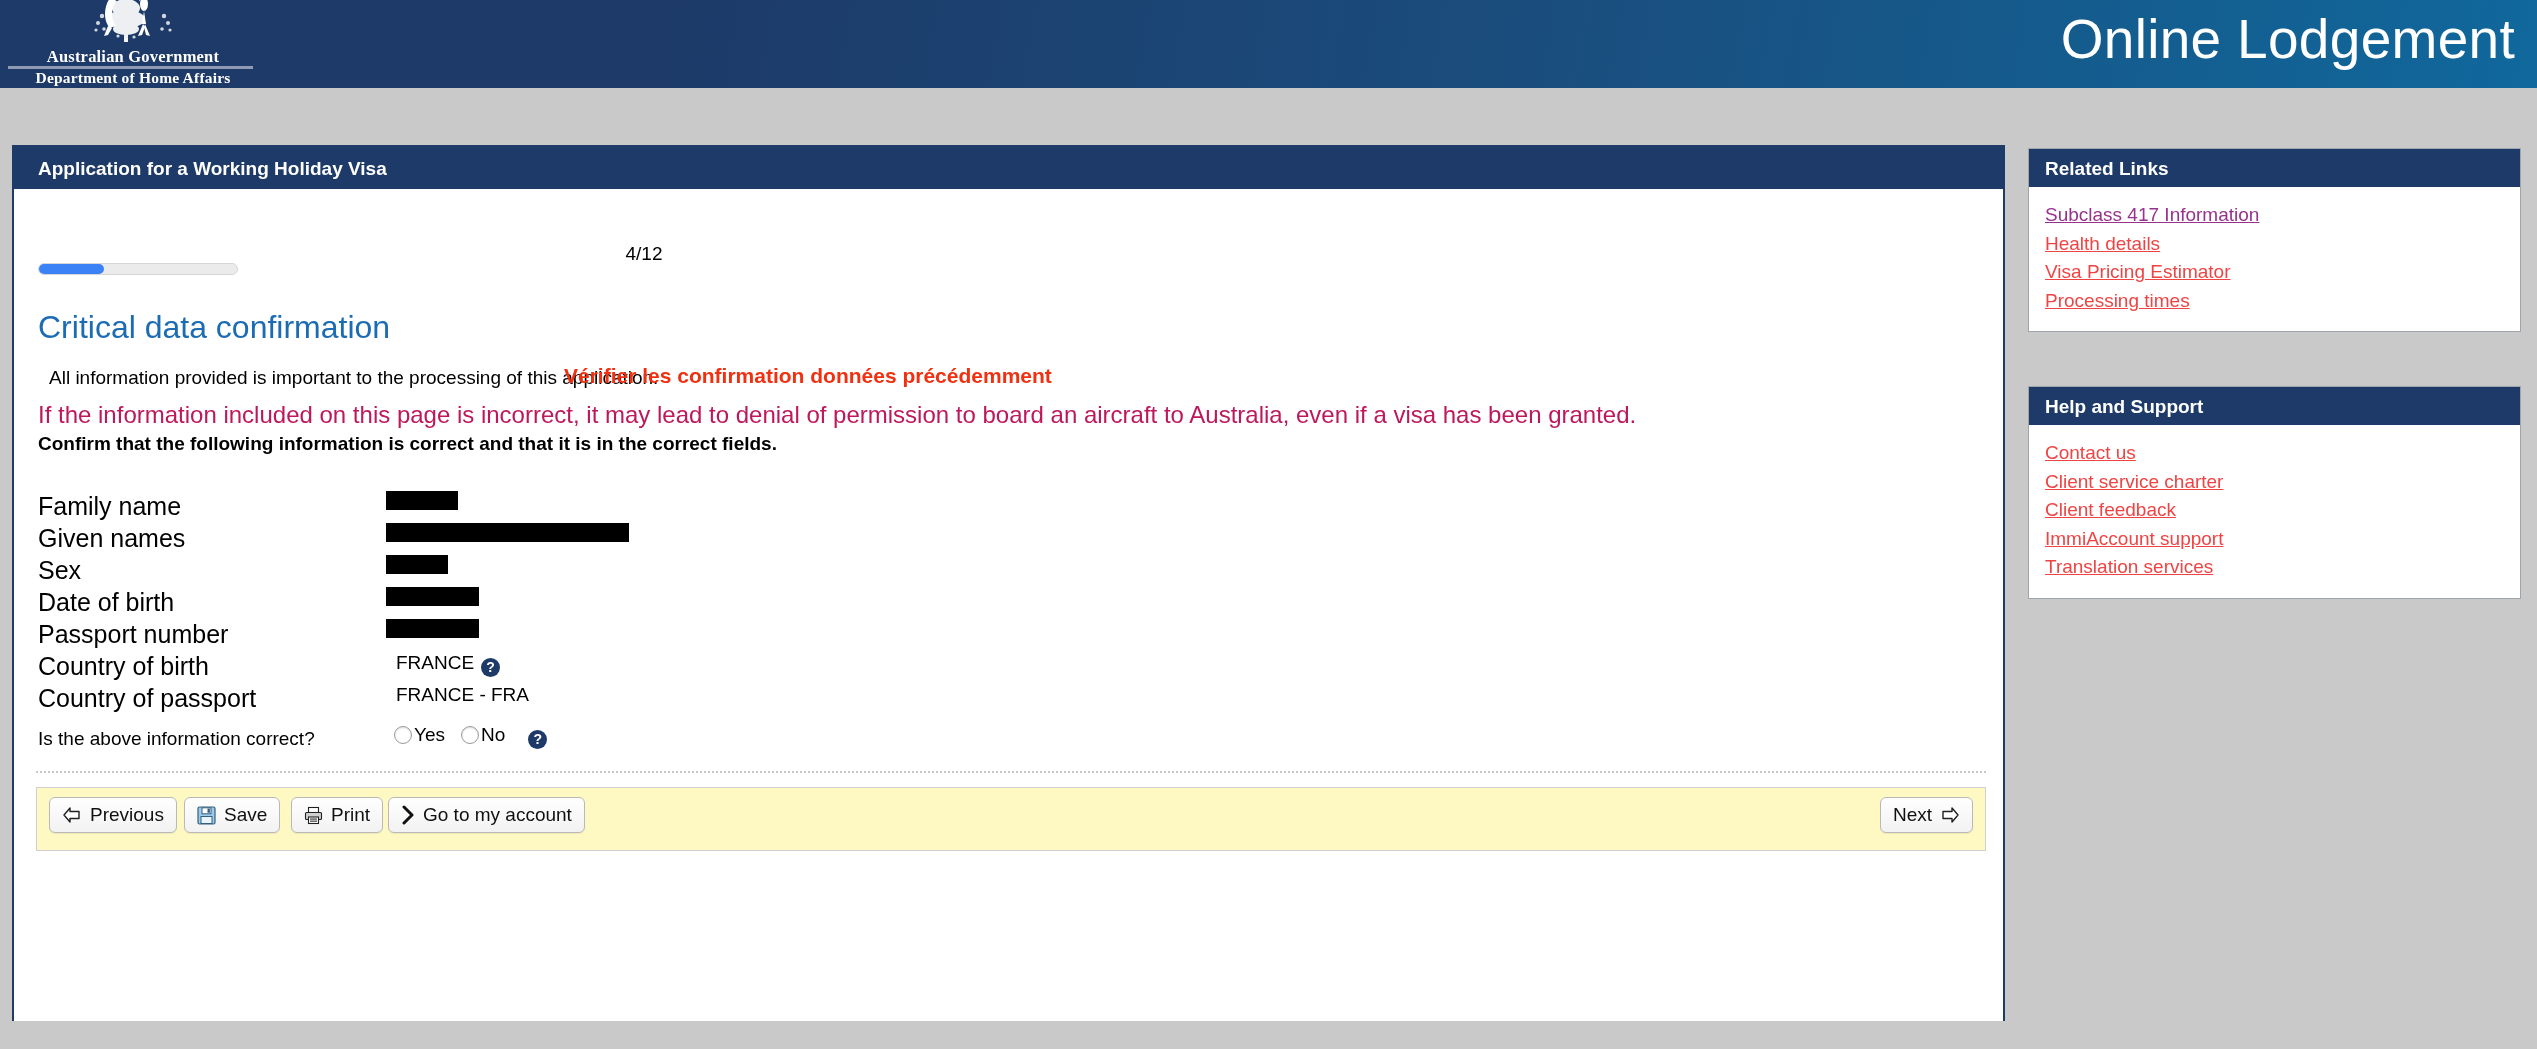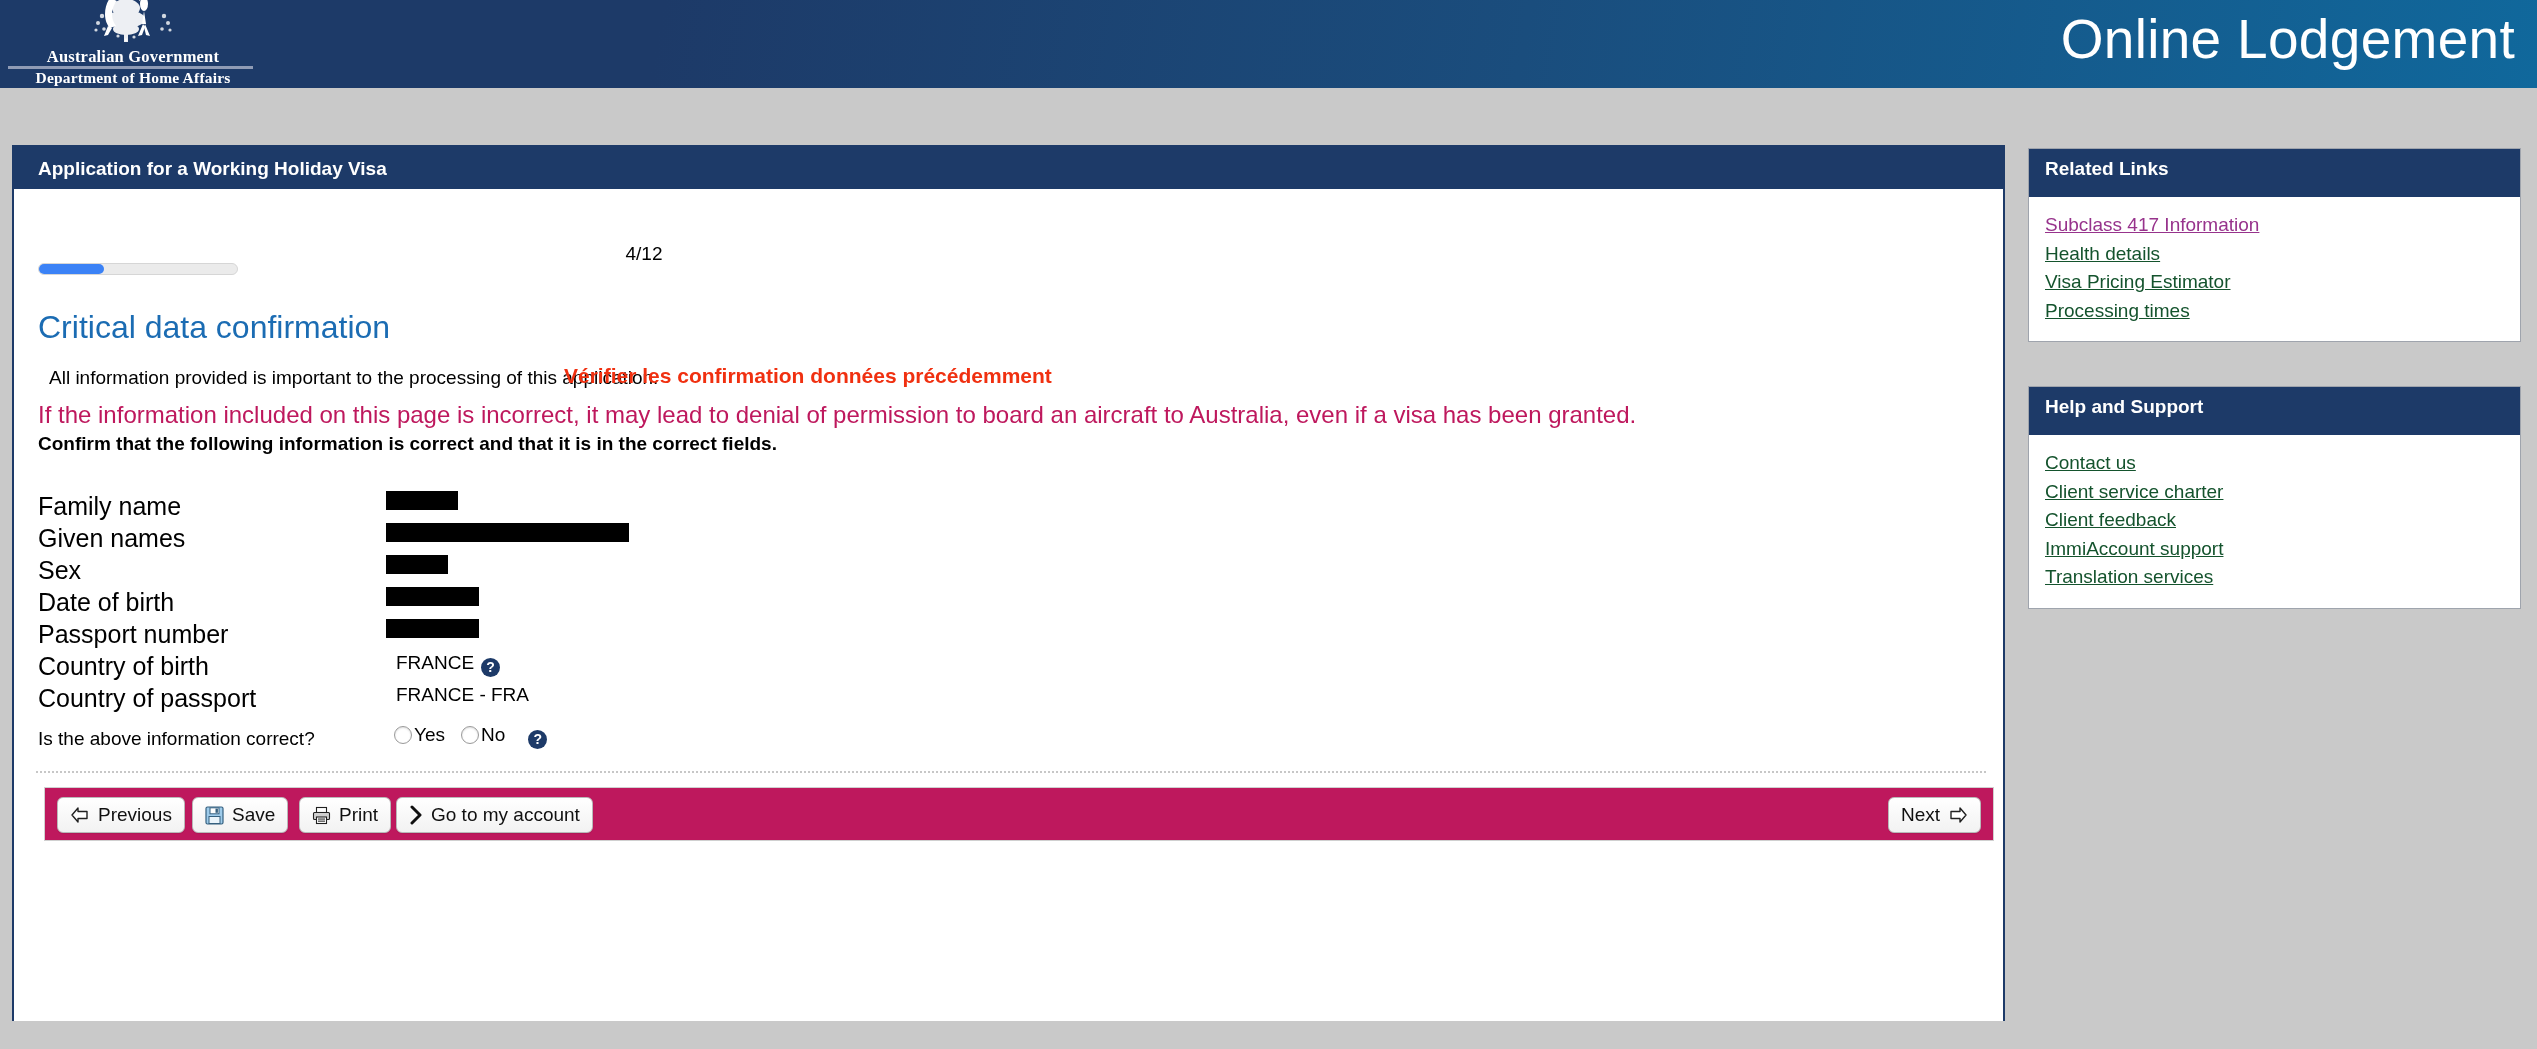--- a/index.html
+++ b/index.html
@@ -153,23 +153,23 @@
   .radio-label { font-size: 19px; color: #000000; margin: 0 16px 0 2px; }
 
   .dotted-sep {
     position: absolute; left: 22px; top: 582px;
     width: 1950px; height: 0;
     border-top: 2px dotted #c7c7c7;
   }
 
   
   .toolbar {
-    position: absolute; left: 30px; top: 598px;
-    width: 1950px; height: 54px;
-    background: #be185d;
+    position: absolute; left: 22px; top: 598px;
+    width: 1950px; height: 64px;
+    background: #fef9c3;
     border: 1px solid #d0d0d0;
   }
   .btn {
     position: absolute; top: 9px;
     height: 36px;
     background: linear-gradient(#ffffff, #f2f2f2);
     border: 1px solid #b9b9b9;
     border-radius: 6px;
     font-size: 19px; color: #101010;
     padding: 0 12px;
@@ -181,31 +181,31 @@
   .btn-icon { display: inline-flex; align-items: center; }
 
   
   .side-card {
     position: absolute; left: 2028px;
     width: 493px;
     background: #ffffff;
     border: 1px solid #9fa4ad;
   }
   .side-card-head {
-    height: 48px; background: #1d3a68;
+    height: 38px; background: #1d3a68;
   }
   .side-card-head span {
     position: relative; left: 16px; top: 9px;
     color: #ffffff; font-size: 19px; font-weight: bold;
   }
   .side-card-body { padding: 14px 0 16px 16px; background: #ffffff; }
   .side-link {
     display: block;
     font-size: 19px;
-    color: #14532d;
+    color: #ef4444;
     text-decoration: underline;
     line-height: 28.5px;
     width: fit-content;
     cursor: pointer;
   }
   .side-link.visited { color: #97338c; }
 </style>
 </head>
 <body>
 

